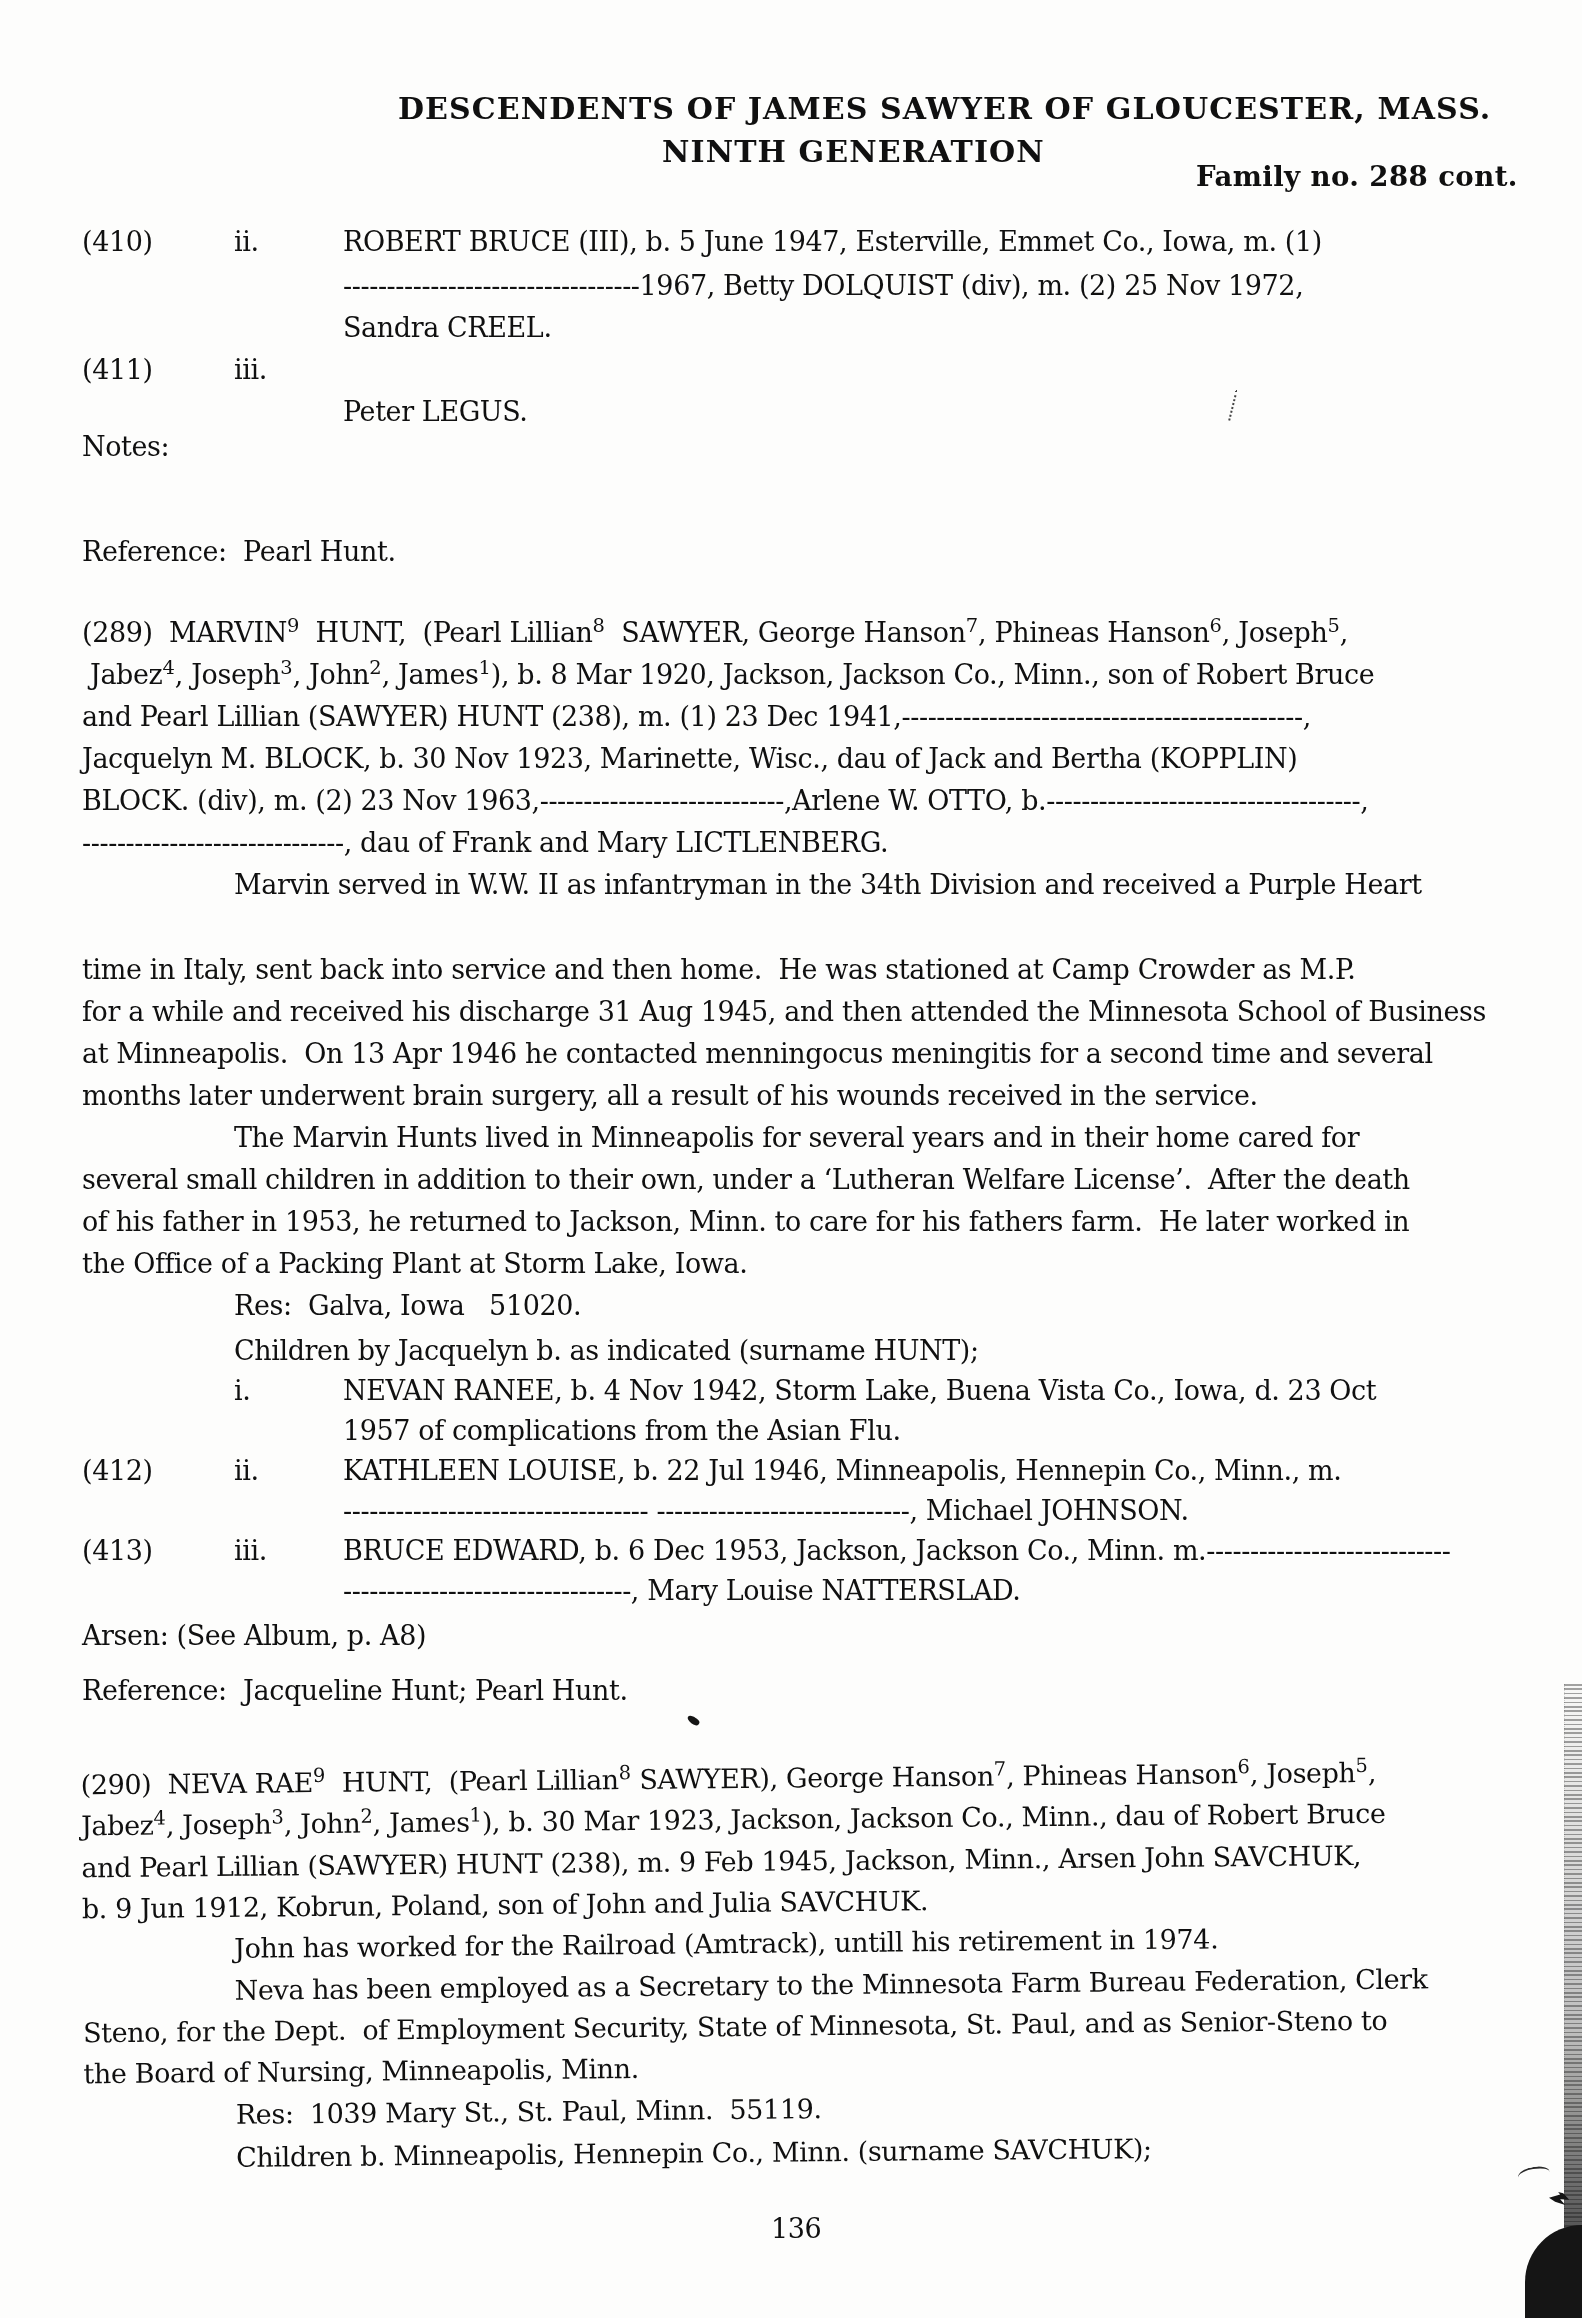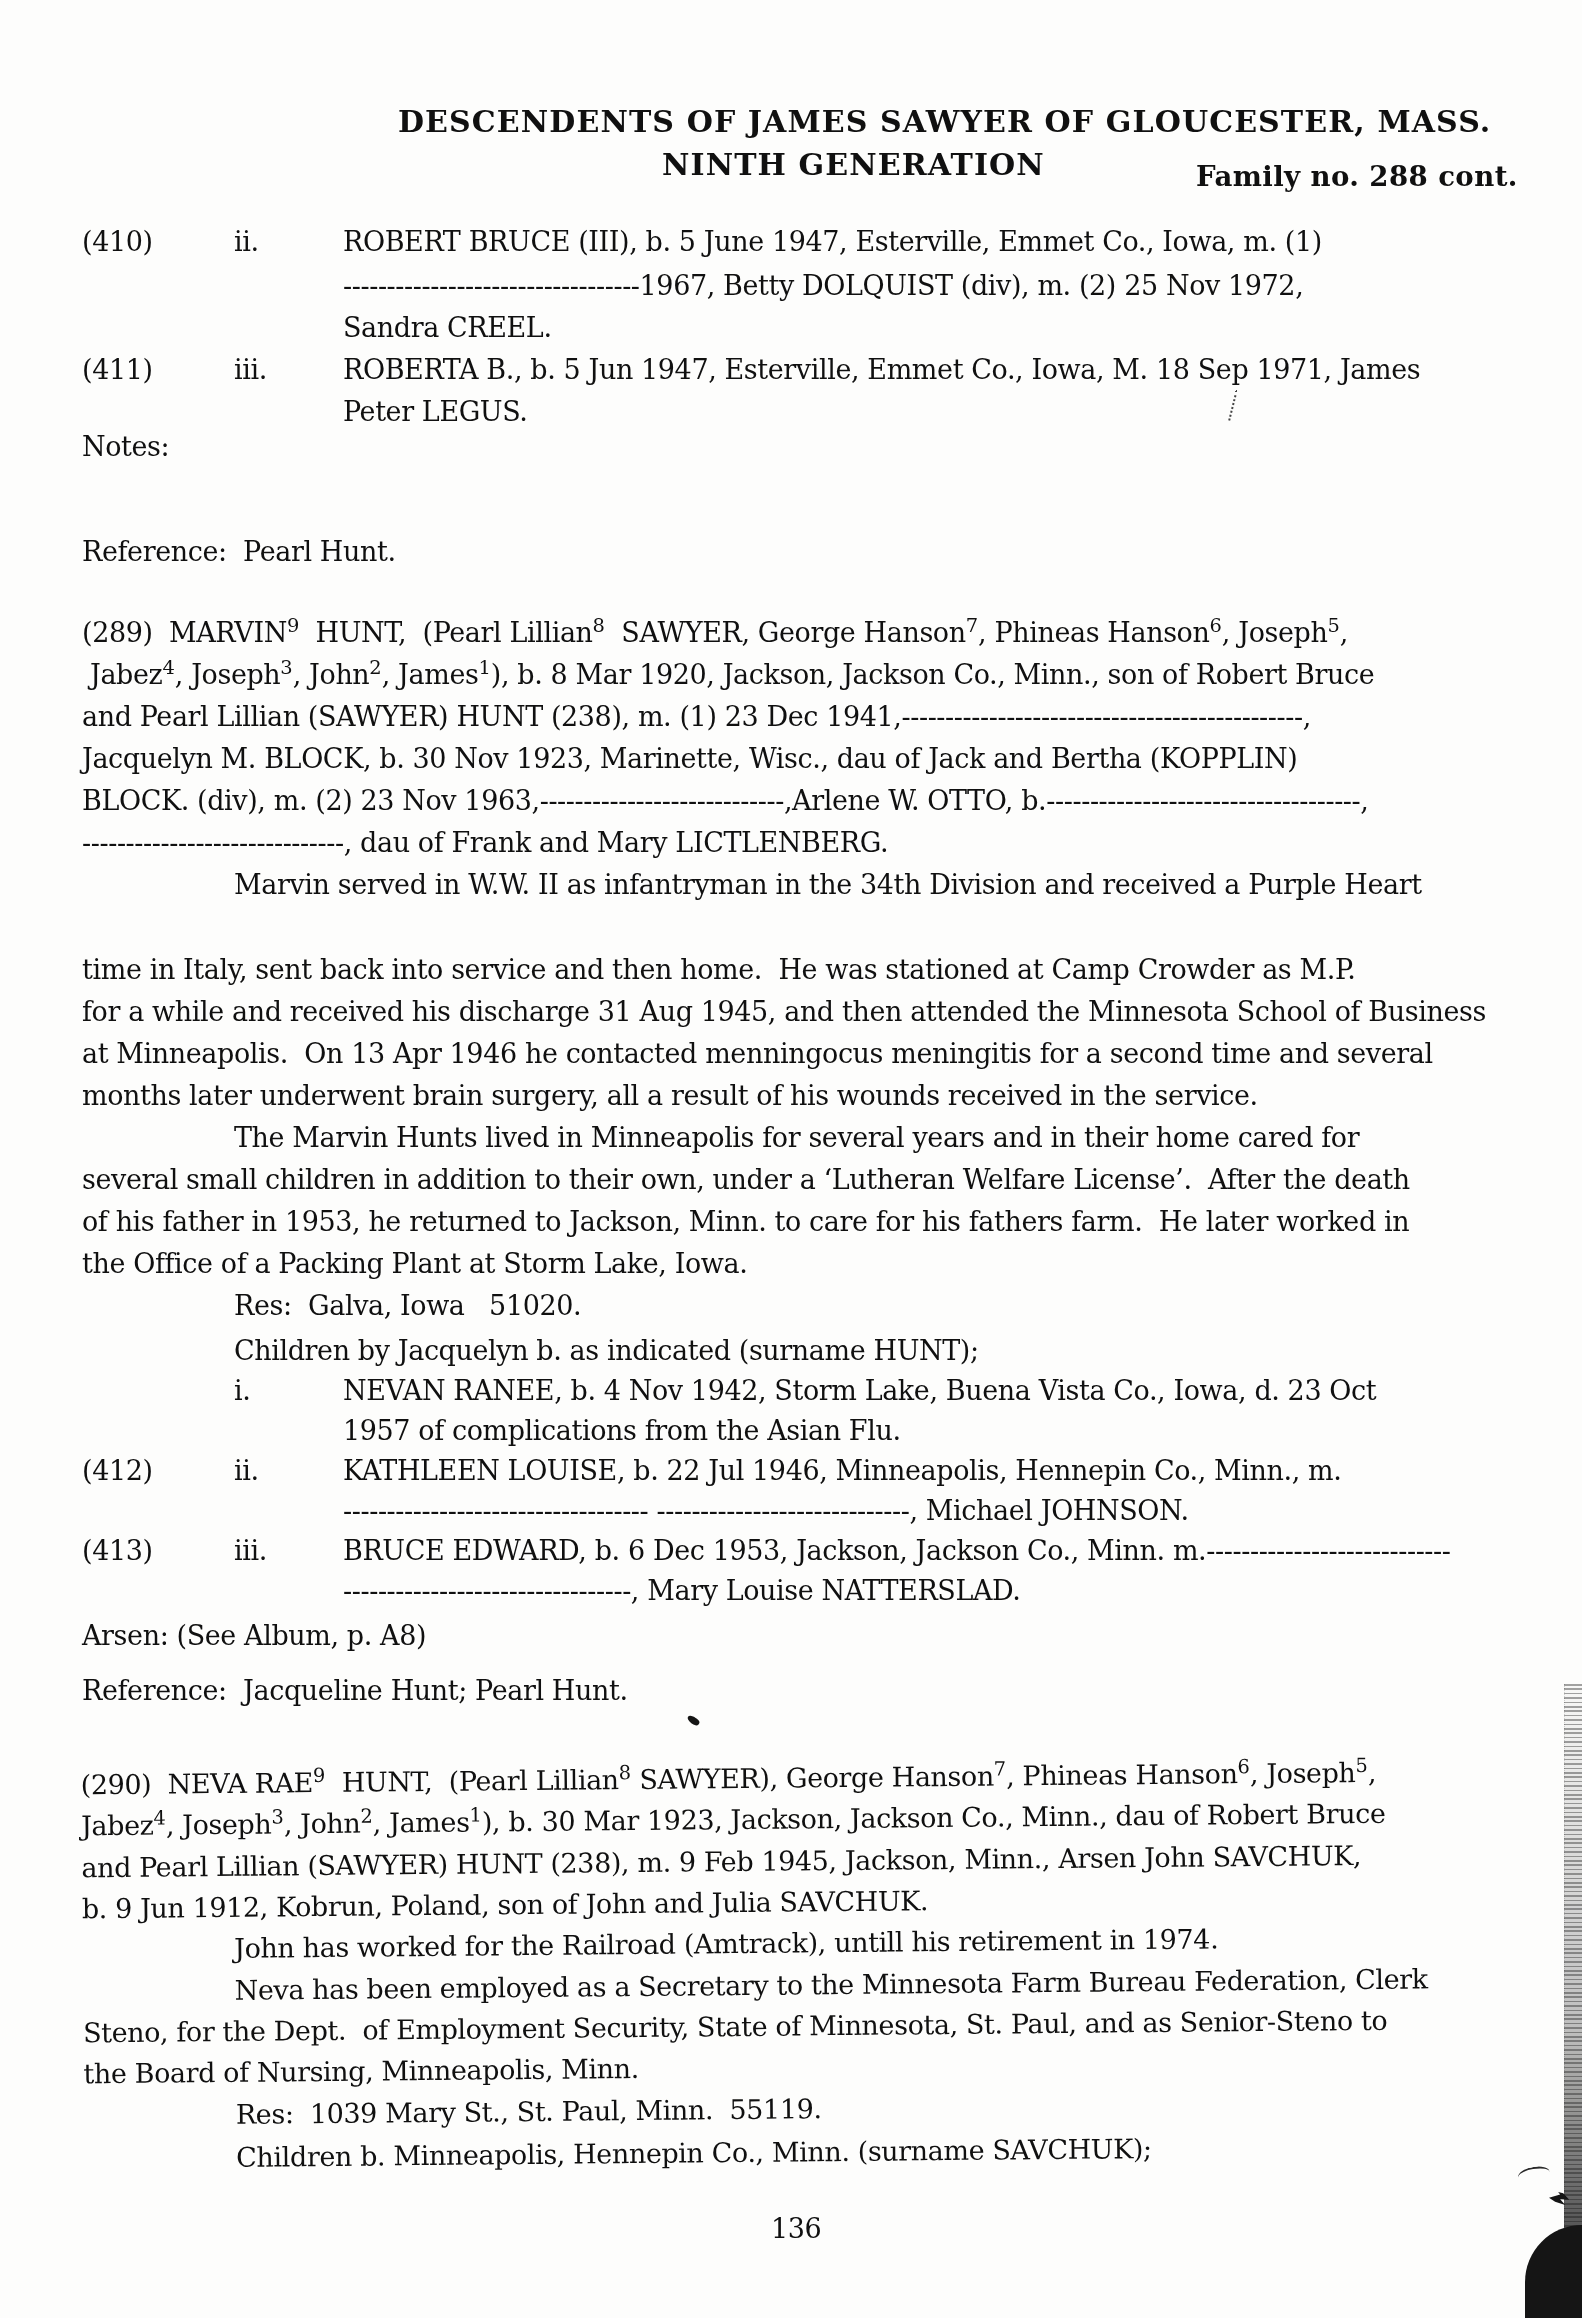--- a/index.html
+++ b/index.html
@@ -6,21 +6,21 @@
   .page{
     position:relative; width:1582px; height:2319px;
     background:#fdfdfc; overflow:hidden;
     font-family:"DejaVu Serif", serif; color:#111;
   }
   .ln{
     position:absolute; white-space:pre; font-size:27px; line-height:32px;
     letter-spacing:-0.4px; color:#101010;
   }
   .ln sup{ font-size:72%; position:relative; top:-0.5em; vertical-align:baseline; letter-spacing:0; }
-  .title{ font-size:30px; letter-spacing:1.1px; font-weight:600;margin-top:13px; }
+  .title{ font-size:30px; letter-spacing:1.1px; font-weight:600; }
   .famno{ font-size:27.6px; letter-spacing:0.4px; font-weight:600; }
   .skew{ position:absolute; left:0; top:0; width:1582px; height:2319px;
          transform:rotate(-0.55deg); transform-origin:218px 1923px; }
   
   .edge-noise{
     position:absolute; right:0; top:1684px; width:17.4px; height:635px;
     background:
       repeating-linear-gradient(to bottom, rgba(20,20,20,.38) 0 1.5px, rgba(0,0,0,0) 1.5px 4.4px),
       linear-gradient(to bottom, rgba(0,0,0,0.02) 0%, rgba(0,0,0,.25) 55%, rgba(0,0,0,.85) 100%);
     border-left:0.7px dotted rgba(0,0,0,.15);
@@ -57,21 +57,20 @@
   <div class="ln famno" style="left:1196px; top:161px">Family no. 288 cont.</div>
 
   <div class="ln" style="left:82px; top:226px">(410)</div>
   <div class="ln" style="left:234px; top:226px">ii.</div>
   <div class="ln" style="left:343px; top:226px">ROBERT BRUCE (III), b. 5 June 1947, Esterville, Emmet Co., Iowa, m. (1)</div>
   <div class="ln" style="left:343px; top:270px">----------------------------------1967, Betty DOLQUIST (div), m. (2) 25 Nov 1972,</div>
   <div class="ln" style="left:343px; top:312px">Sandra CREEL.</div>
 
   <div class="ln" style="left:82px; top:354px">(411)</div>
   <div class="ln" style="left:234px; top:354px">iii.</div>
-  <div class="ln" style="left:343px; top:354px">ROBERTA B., b. 5 Jun 1947, Esterville, Emmet Co., Iowa, M. 18 Sep 1971, James</div>
   <div class="ln" style="left:343px; top:396px">Peter LEGUS.</div>
 
   <div class="ln" style="left:82px; top:431px">Notes:</div>
   <div class="ln" style="left:82px; top:536px">Reference:  Pearl Hunt.</div>
 
   <div class="ln" style="left:82px; top:617px">(289)  MARVIN<sup>9</sup>  HUNT,  (Pearl Lillian<sup>8</sup>  SAWYER, George Hanson<sup>7</sup>, Phineas Hanson<sup>6</sup>, Joseph<sup>5</sup>,</div>
   <div class="ln" style="left:90px; top:659px">Jabez<sup>4</sup>, Joseph<sup>3</sup>, John<sup>2</sup>, James<sup>1</sup>), b. 8 Mar 1920, Jackson, Jackson Co., Minn., son of Robert Bruce</div>
   <div class="ln" style="left:82px; top:701px">and Pearl Lillian (SAWYER) HUNT (238), m. (1) 23 Dec 1941,----------------------------------------------,</div>
   <div class="ln" style="left:82px; top:743px">Jacquelyn M. BLOCK, b. 30 Nov 1923, Marinette, Wisc., dau of Jack and Bertha (KOPPLIN)</div>
   <div class="ln" style="left:82px; top:785px">BLOCK. (div), m. (2) 23 Nov 1963,----------------------------,Arlene W. OTTO, b.------------------------------------,</div>

